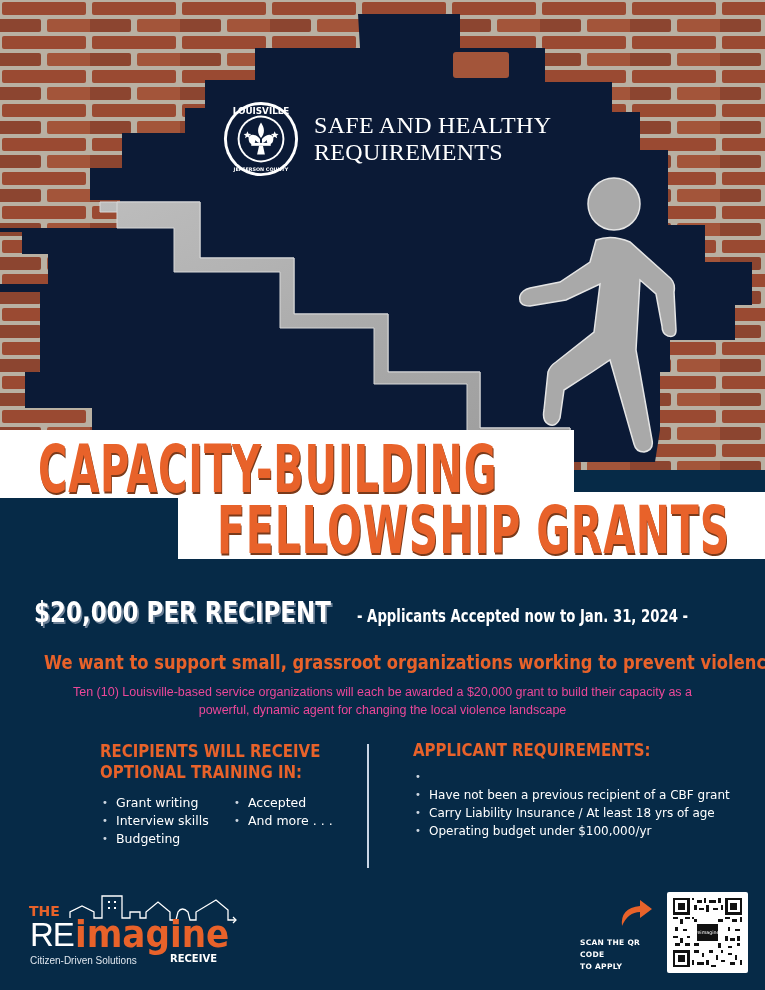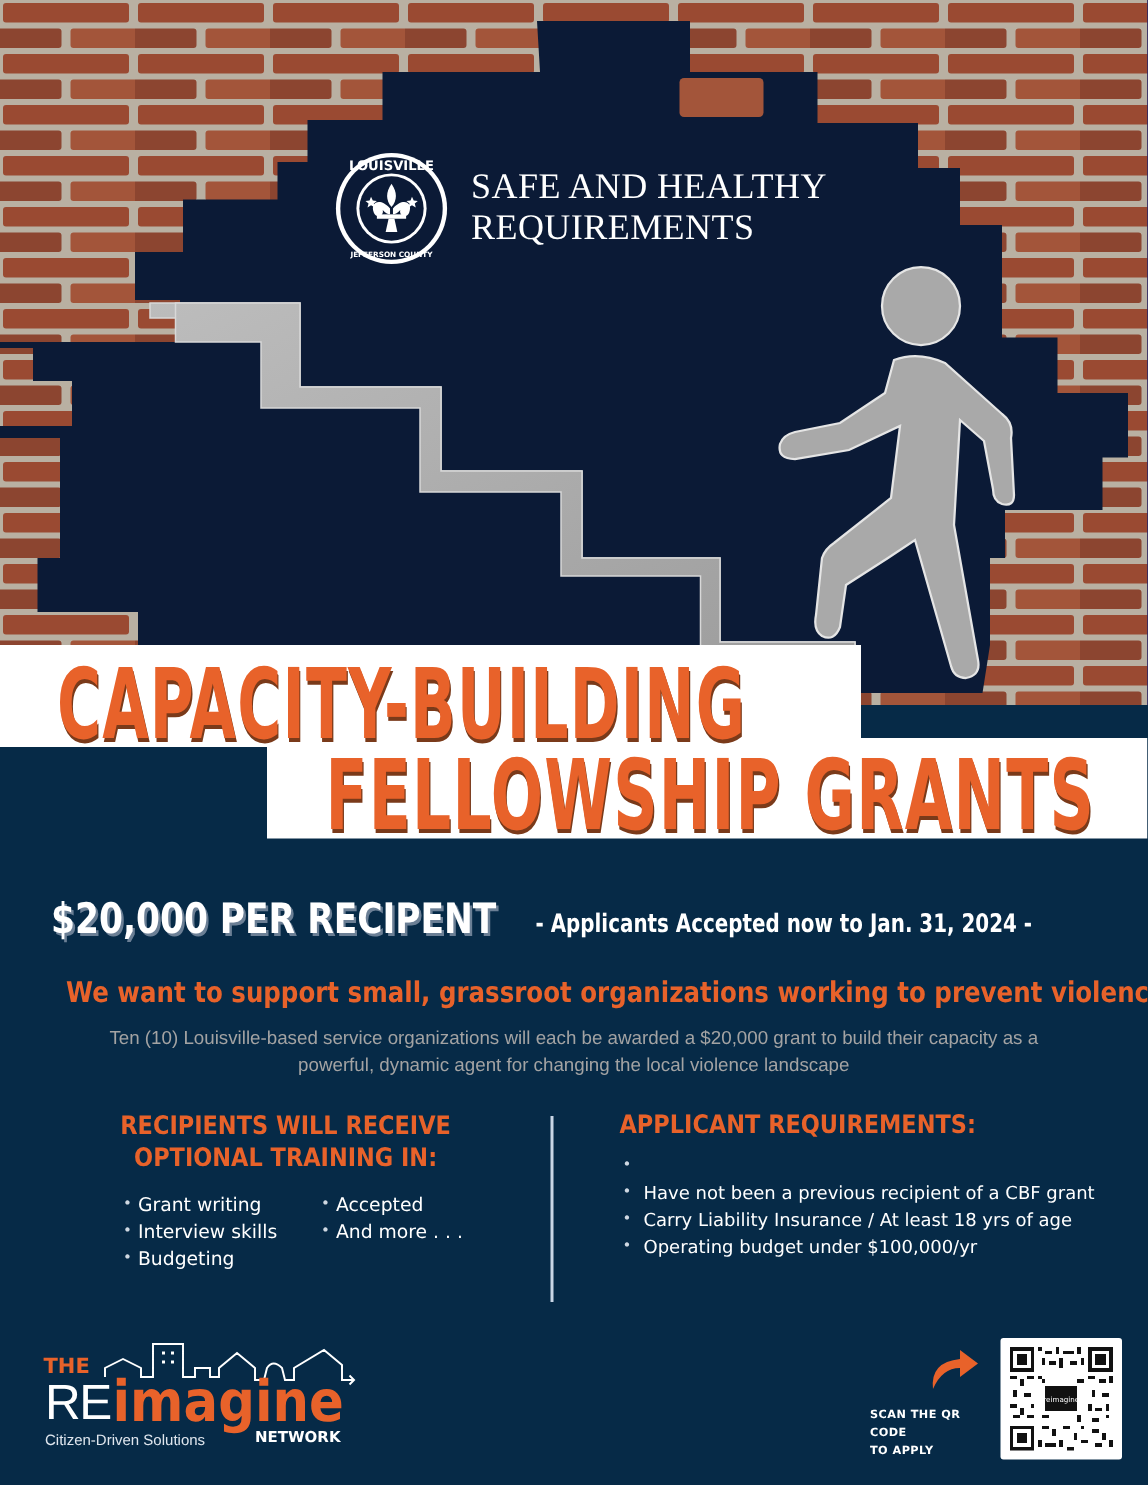--- a/index.html
+++ b/index.html
@@ -23,24 +23,24 @@
   .title2 { left: 217px; top: 493px; font-size: 50px; transform: scaleX(0.82) scaleY(1.3); }
 
   .amount-row { position: absolute; left: 34px; top: 596px; display: flex; align-items: flex-start; white-space: nowrap; }
   .amount { font-family: "DejaVu Sans", sans-serif; font-weight: bold; color: #ffffff; font-size: 28px;
             transform: scaleX(0.82); transform-origin: left center; display: inline-block; text-shadow: 2px 2px 0 #6b7f95; }
   .deadline { position: absolute; left: 357px; top: 606px; font-family: "DejaVu Sans", sans-serif; font-weight: bold;
               color: #ffffff; font-size: 17px; transform: scaleX(0.78); transform-origin: left center; white-space: nowrap; }
 
   .mission { position: absolute; left: 44px; top: 651px; font-family: "DejaVu Sans", sans-serif; font-weight: bold;
              color: #e8622a; font-size: 19px; white-space: nowrap; transform: scaleX(0.86); transform-origin: left center; }
-  .desc { position: absolute; left: 60px; top: 683px; width: 645px; text-align: center; color: #a3a3a3;
+  .desc { position: absolute; left: 60px; top: 683px; width: 645px; text-align: center; color: #ec4899;
           font-size: 12.5px; line-height: 18px; font-family: "Liberation Sans", sans-serif; }
 
-  .col-left { position: absolute; left: 76px; top: 741px; width: 260px; text-align: center; }
+  .col-left { position: absolute; left: 100px; top: 741px; width: 260px; }
   .col-heading { font-family: "DejaVu Sans", sans-serif; font-weight: bold; color: #e8622a; font-size: 17px;
                  line-height: 21px; transform: scaleX(0.88); transform-origin: left top; white-space: nowrap; }
   .training-grid { margin-top: 12px; display: grid; grid-template-columns: 132px 120px; row-gap: 2px; }
   .bullet { color: #ffffff; font-size: 12.5px; line-height: 16px; display: flex; font-family: "DejaVu Sans", sans-serif; }
   .bullet .dot { width: 16px; flex: 0 0 16px; font-size: 10px; color: #cfd8e2; padding-left: 2px; }
 
   .divider { position: absolute; left: 367px; top: 744px; width: 2px; height: 124px; background: #c9d6e6; }
 
   .col-right { position: absolute; left: 413px; top: 740px; width: 330px; }
   .req-list { margin-top: 8px; }
@@ -187,21 +187,21 @@
     <rect x="40" y="11" width="2" height="2" fill="#ffffff"></rect>
       <rect x="46" y="11" width="2" height="2" fill="#ffffff"></rect>
     <rect x="40" y="17" width="2" height="2" fill="#ffffff"></rect>
       <rect x="46" y="17" width="2" height="2" fill="#ffffff"></rect>
     <path d="M165 27 L168 30 L165 33" fill="none" stroke="#ffffff" stroke-width="1.3"></path>
   </svg>
   <div class="ri-the">THE</div>
   <div class="ri-re">RE</div>
   <div class="ri-imagine">imagine</div>
   <div class="ri-tag">Citizen-Driven Solutions</div>
-  <div class="ri-network">NETWORK</div>
+  <div class="ri-network">RECEIVE</div>
 </div>
 
 <svg class="scan-arrow" viewBox="0 0 36 32" xmlns="http://www.w3.org/2000/svg">
   <path d="M4 30 Q2 12 22 10 L22 4 L34 13 L22 22 L22 16 Q10 16 4 30 Z" fill="#e8622a"></path>
 </svg>
 <div class="scan-text">
   <div>SCAN THE QR CODE</div>
   <div>TO APPLY</div>
 </div>
 

